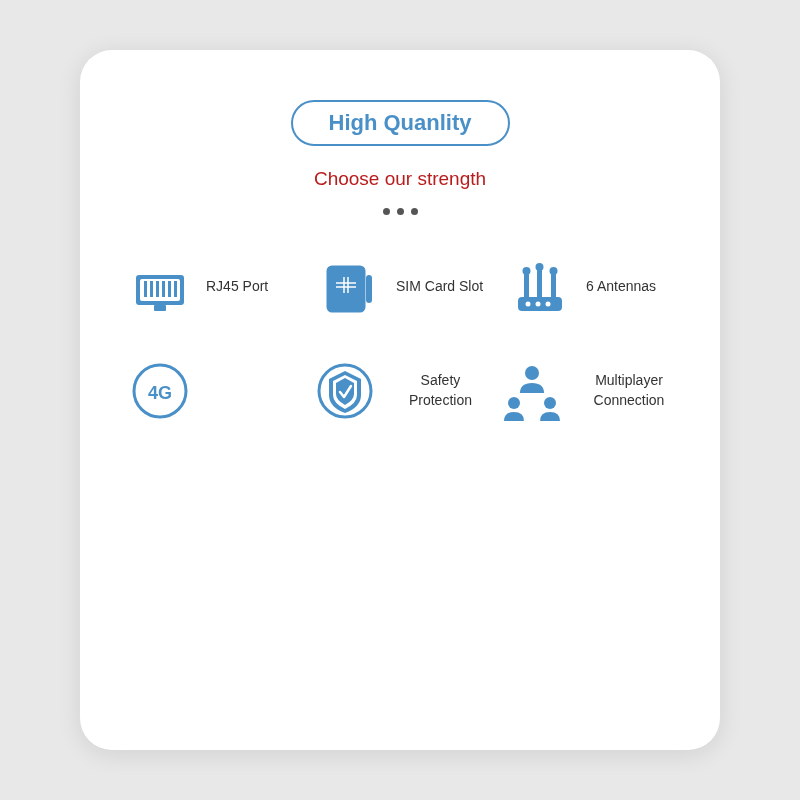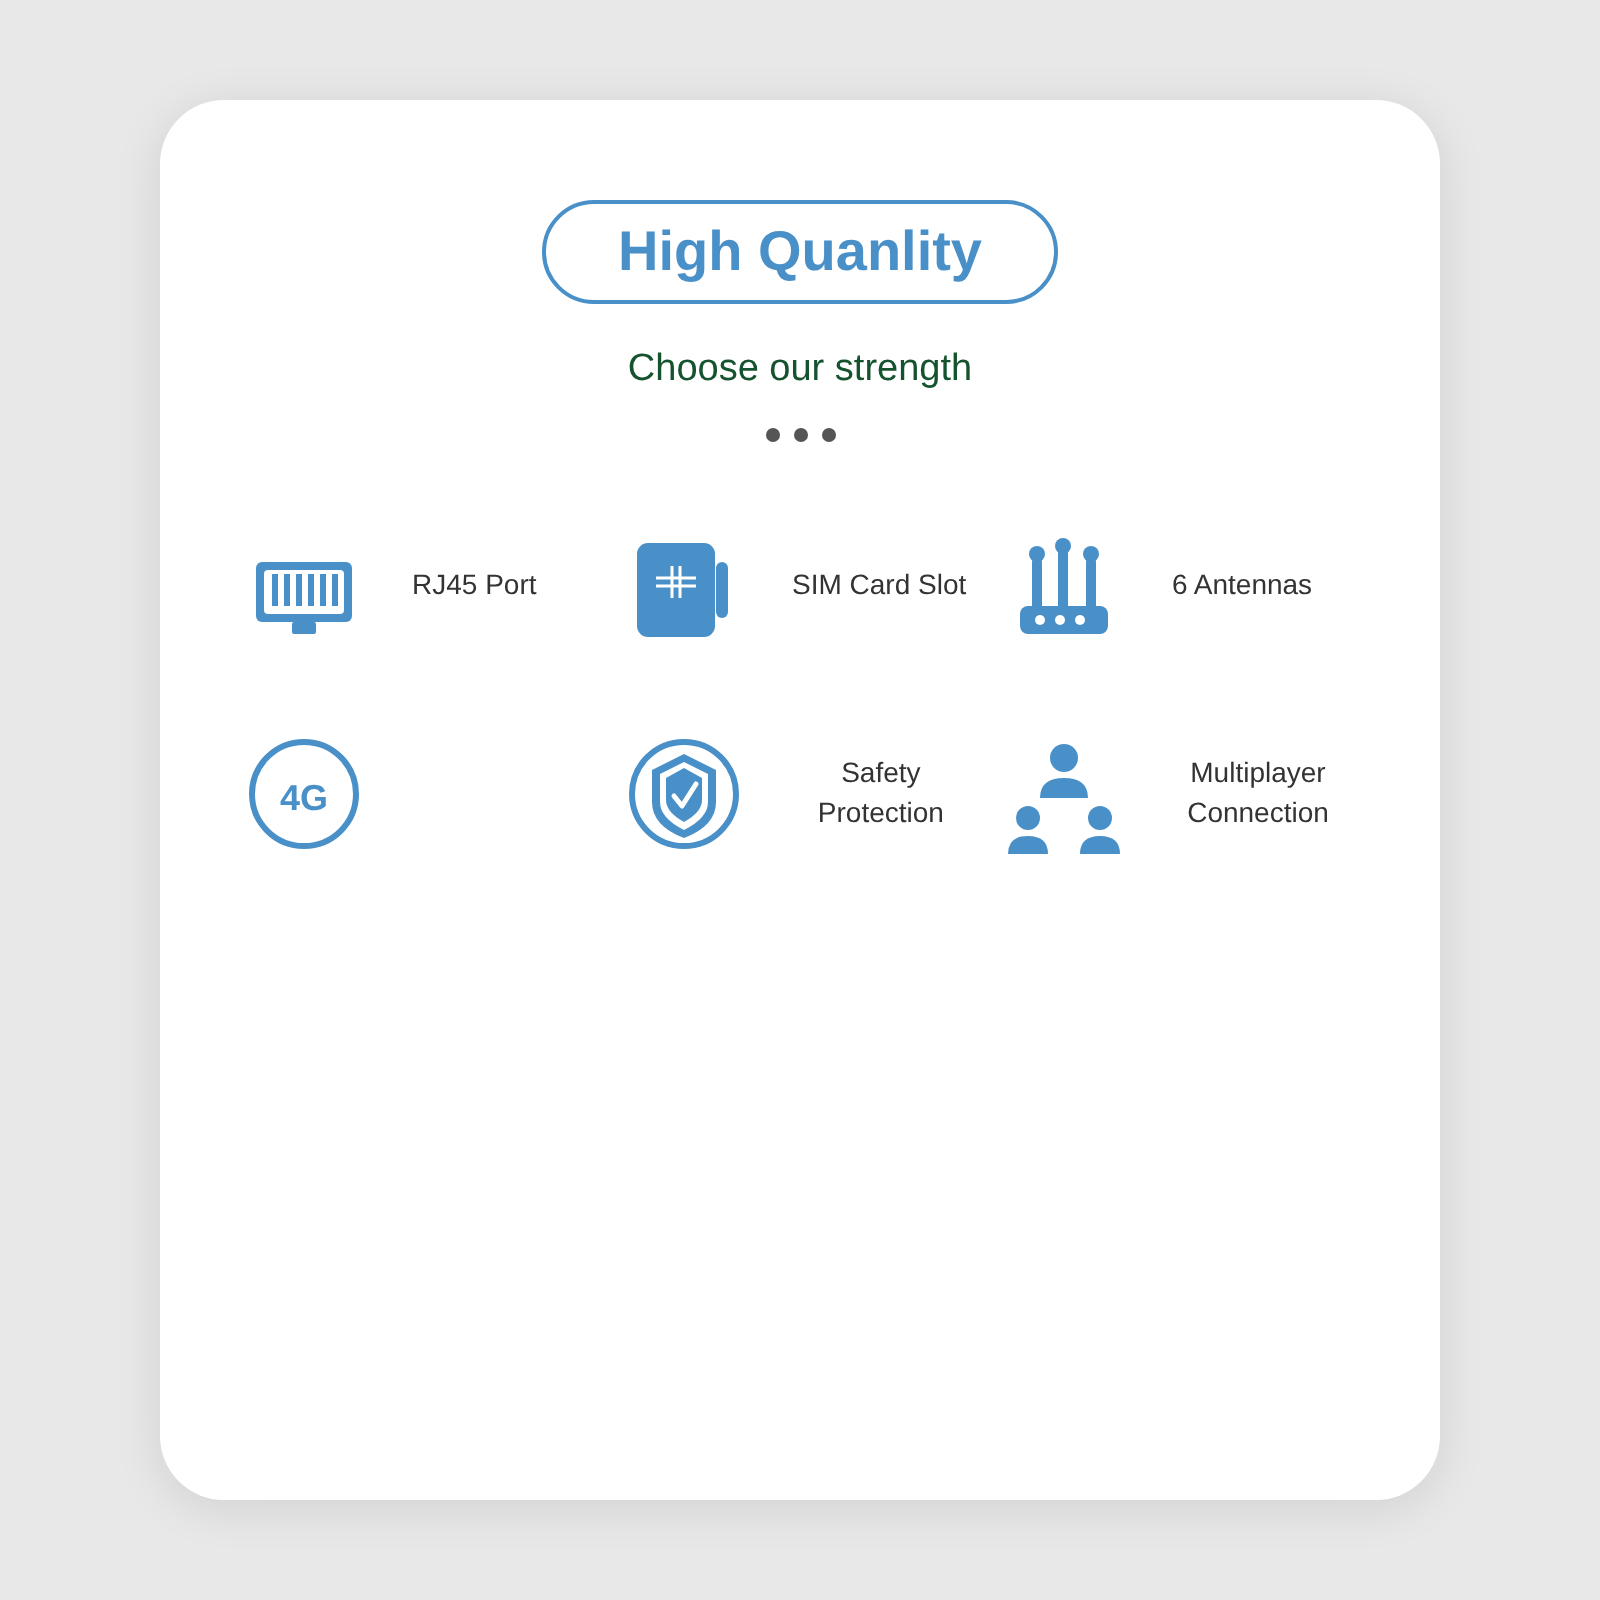--- a/index.html
+++ b/index.html
@@ -21,26 +21,26 @@
       flex-direction: column;
       align-items: center;
       padding: 50px 40px 40px;
       box-shadow: 0 4px 24px rgba(0,0,0,0.10);
     }
     .badge {
       border: 2px solid #4a90c8;
       border-radius: 30px;
       padding: 8px 36px;
       color: #4a90c8;
-      font-size: 28px;
+      font-size: 22px;
       font-weight: 600;
       margin-bottom: 22px;
     }
     .subtitle {
-      color: #14532d;
+      color: #b91c1c;
       font-size: 19px;
       font-weight: 500;
       margin-bottom: 18px;
     }
     .dots {
       display: flex;
       gap: 7px;
       margin-bottom: 36px;
     }
     .dot {
@@ -58,21 +58,21 @@
     .feature-item {
       display: flex;
       align-items: center;
       gap: 14px;
     }
     .icon-wrap {
       width: 72px;
       height: 72px;
       display: flex;
       align-items: center;
-      justify-content: flex-start;
+      justify-content: flex-end;
     }
     .feature-label {
       color: #333;
       font-size: 14px;
       text-align: center;
       line-height: 1.4;
     }
     
     .feature-icon {
       fill: #4a90c8;

